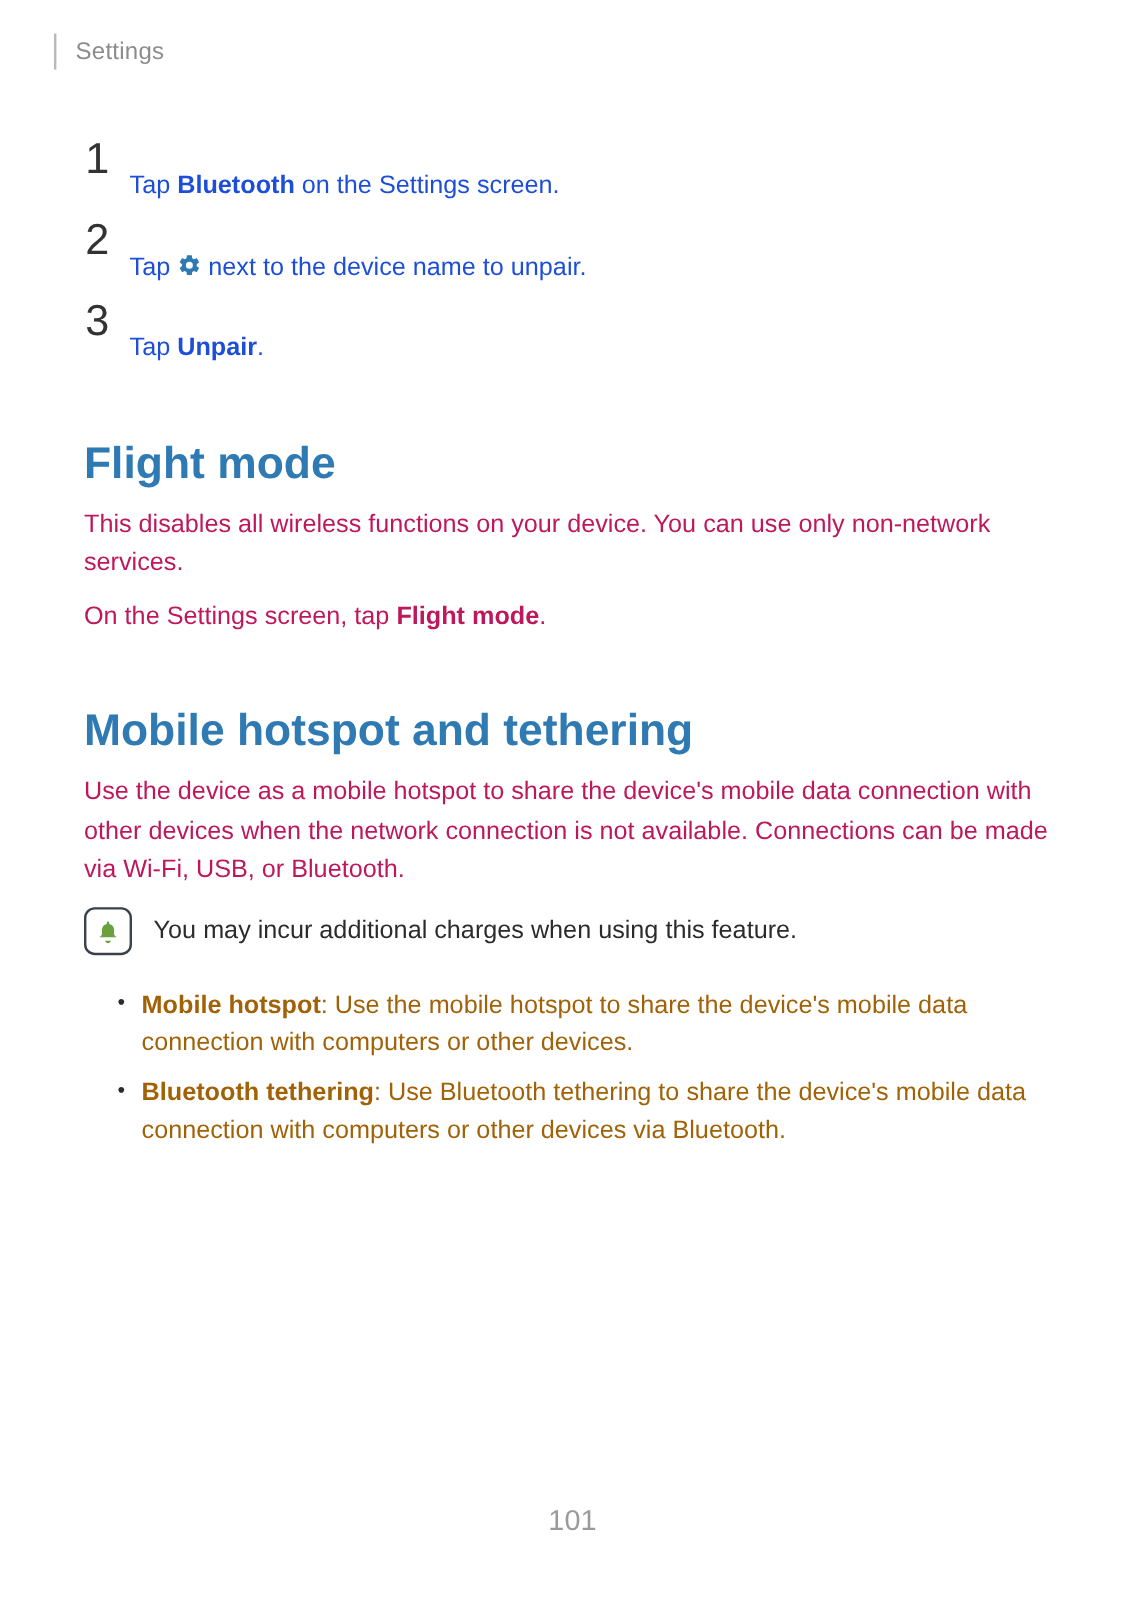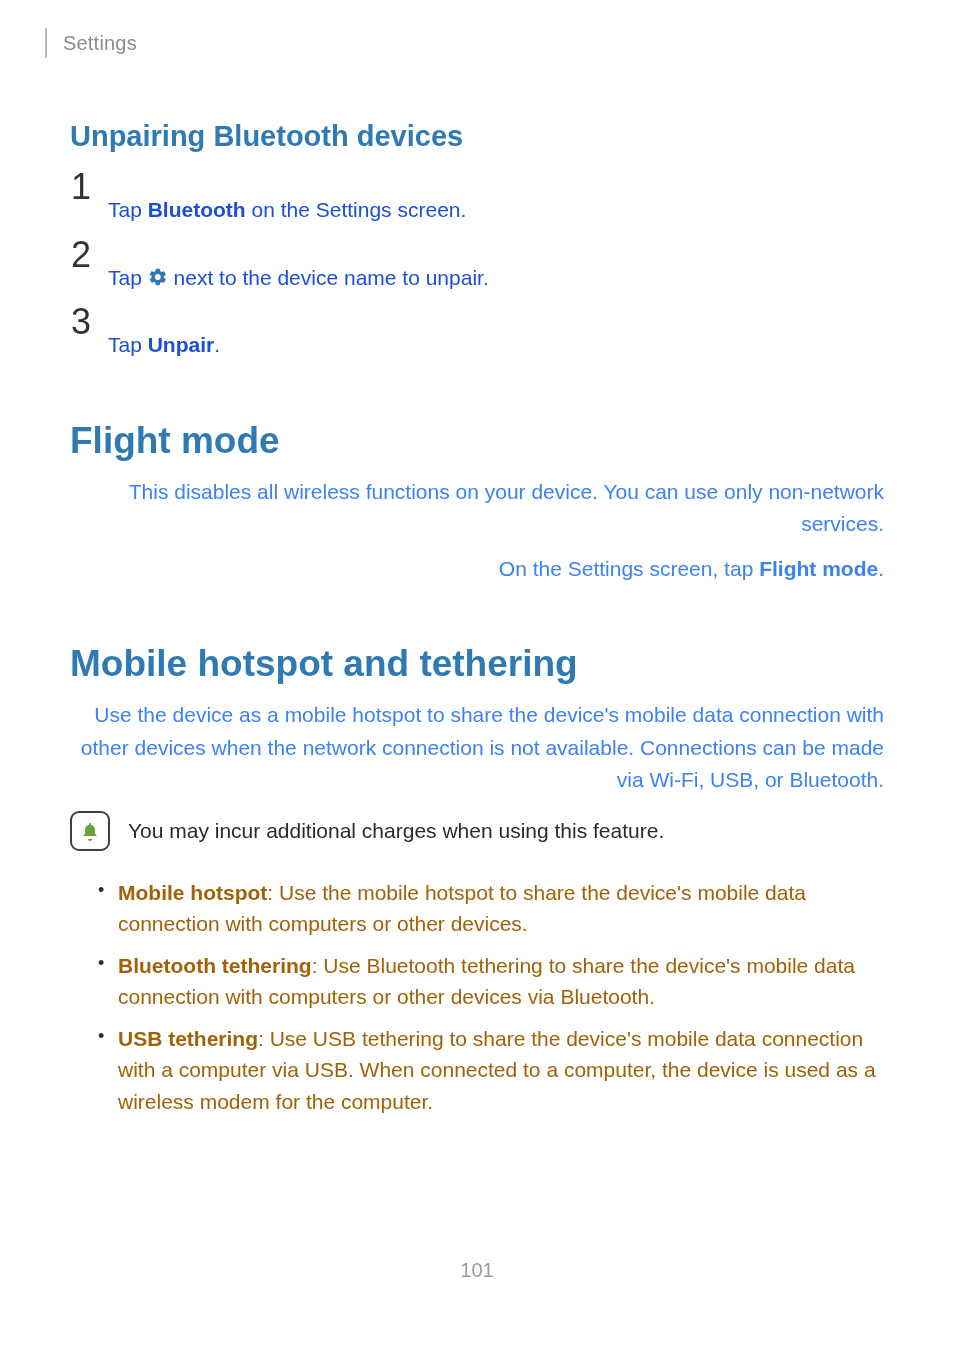--- a/index.html
+++ b/index.html
@@ -78,23 +78,22 @@
     color: #1d4ed8;
     padding-top: 0;
     margin-top: 19px;
   }
   .step-body .sub {
     margin-top: 8px;
   }
   .p {
     font-size: 21px;
     line-height: 1.55;
-    color: #3b82f6;
+    color: #be185d;
     margin: 0 0 12px 0;
-    text-align: right;
   }
   .b { font-weight: 700; }
   .gear-icon {
     display: inline-flex;
     vertical-align: -2px;
   }
   .note-row {
     display: flex;
     align-items: center;
     gap: 18px;
@@ -135,36 +134,35 @@
     top: 0;
     color: #2b2b2b;
     font-size: 18px;
   }
   .page-num {
     position: absolute;
     bottom: 68px;
     left: 0;
     width: 100%;
     text-align: center;
-    font-size: 20px;
+    font-size: 24px;
     color: #9a9a9a;
   }
 </style>
 </head>
 <body>
 
 <div class="page">
 
   <div class="breadcrumb-wrap">
     <div class="vbar"></div>
     <div class="breadcrumb">Settings</div>
   </div>
 
   <div class="section">
-    <h2 class="h3">Unpairing Bluetooth devices</h2>
 
     <ol class="ol-steps">
       <li>
         <div class="step-num">1</div>
         <div class="step-body">
           <span>Tap </span><span class="b">Bluetooth</span><span> on the Settings screen.</span>
         </div>
       </li>
       <li>
         <div class="step-num">2</div>
@@ -206,20 +204,17 @@
       <div class="note-text">You may incur additional charges when using this feature.</div>
     </div>
 
     <ul class="feature-list">
       <li>
         <span class="b">Mobile hotspot</span><span>: Use the mobile hotspot to share the device's mobile data connection with computers or other devices.</span>
       </li>
       <li>
         <span class="b">Bluetooth tethering</span><span>: Use Bluetooth tethering to share the device's mobile data connection with computers or other devices via Bluetooth.</span>
       </li>
-      <li>
-        <span class="b">USB tethering</span><span>: Use USB tethering to share the device's mobile data connection with a computer via USB. When connected to a computer, the device is used as a wireless modem for the computer.</span>
-      </li>
     </ul>
   </div>
 
   <div class="page-num">101</div>
 </div>
 
 </body></html>

